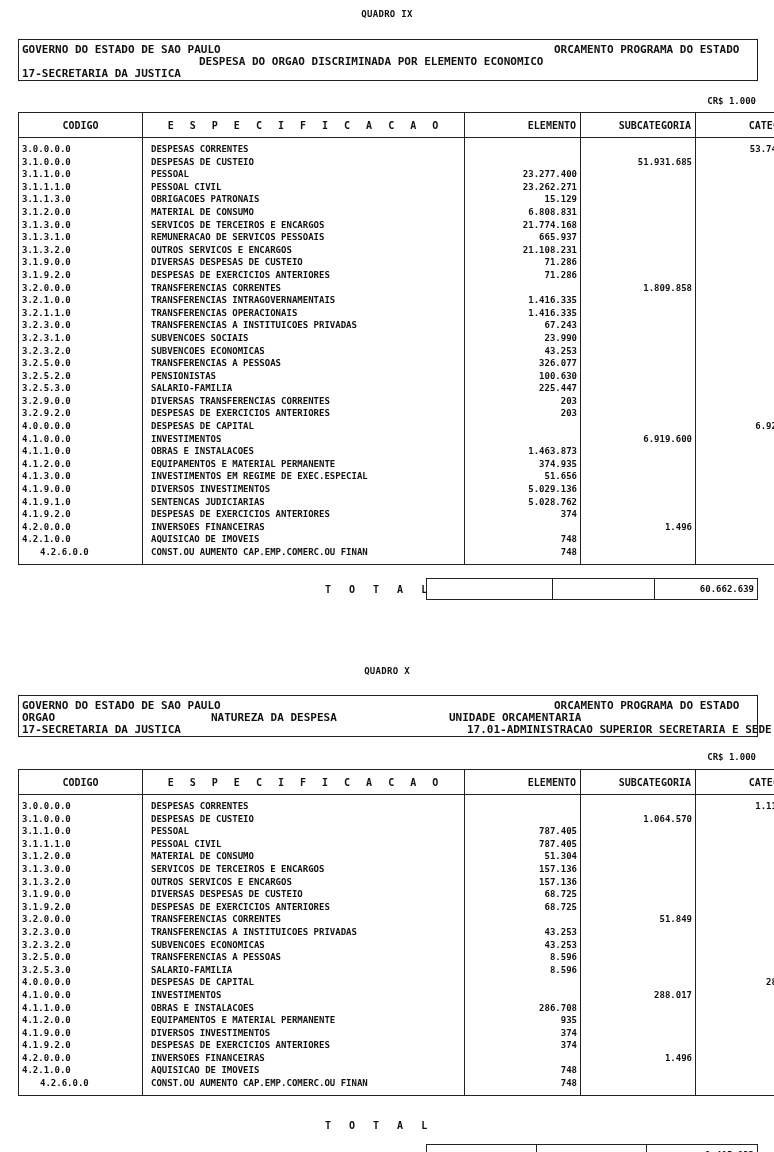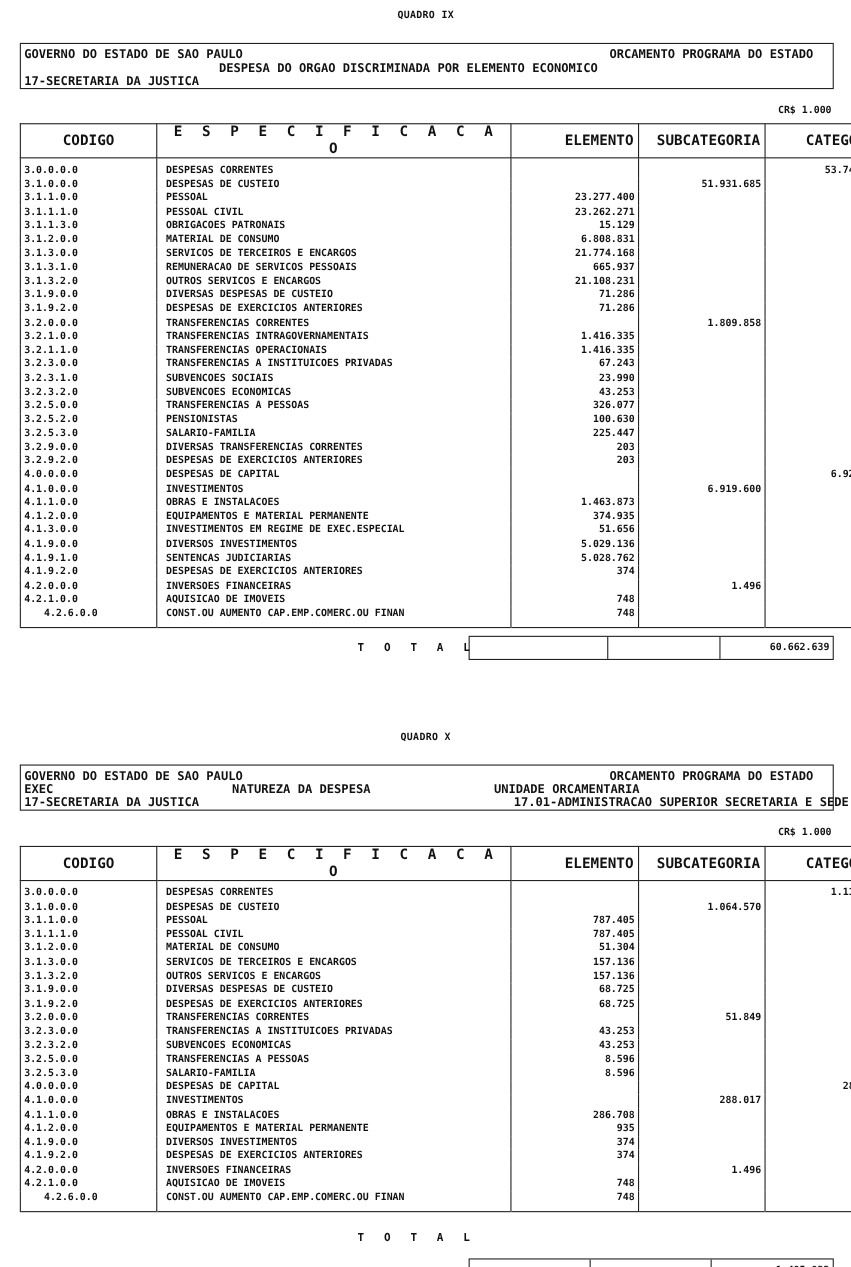--- a/index.html
+++ b/index.html
@@ -4,21 +4,21 @@
 <style>
   html, body { margin:0; padding:0; background:#ffffff; }
   body { width:774px; height:1152px; position:relative; overflow:hidden;
          font-family:"DejaVu Sans Mono", monospace; color:#111; }
   .abs { position:absolute; }
   .quadro-title { font-size:9px; font-weight:bold; letter-spacing:0.3px; text-align:center; width:774px; left:0; }
   .hdr-box { border:1.5px solid #222; box-sizing:border-box; left:18px; width:740px; }
   .hdr-text { position:absolute; font-size:11px; font-weight:bold; white-space:pre; }
   .unit { font-size:9px; font-weight:bold; right:18px; }
   table.main { position:absolute; left:18px; width:740px; border-collapse:collapse; border:1.5px solid #222; table-layout:fixed; }
-  table.main th { font-size:13px; font-weight:bold; height:24px; border:1.5px solid #222; padding:0 4px;margin-top:32px; }
+  table.main th { font-size:10px; font-weight:bold; height:24px; border:1.5px solid #222; padding:0 4px;margin-top:32px; }
   table.main td { font-size:9px; font-weight:bold; height:12.6px; line-height:12.6px; padding:0 3px; white-space:nowrap; overflow:hidden;
                   border-left:1.5px solid #222; border-right:1.5px solid #222; }
   table.main tbody tr:first-child td { padding-top:5px; }
   table.main tbody tr:last-child td { padding-bottom:5px;padding-left:21px; }
   .c-cod { width:115px; text-align:left; }
   .c-esp { width:309px; text-align:left; padding-left:8px !important; }
   .c-ele { width:107px; text-align:right; }
   .c-sub { width:106px; text-align:right; }
   .c-cat { width:103px; text-align:right; }
   th.c-esp { text-align:center; letter-spacing:5px; }
@@ -293,21 +293,21 @@
   <div style="width:111px;"></div>
   <div style="width:110px;"></div>
   <div style="width:111px;">60.662.639</div>
 </div>
 
 <div class="abs quadro-title" style="top:666px;">QUADRO X</div>
 
 <div class="abs hdr-box" style="top:695px; height:42px;">
   <span class="hdr-text" style="left:3px; top:3px;">GOVERNO DO ESTADO DE SAO PAULO</span>
   <span class="hdr-text" style="left:535px; top:3px;">ORCAMENTO PROGRAMA DO ESTADO</span>
-  <span class="hdr-text" style="left:3px; top:15px;">EXEC</span>
+  <span class="hdr-text" style="left:3px; top:15px;">ORGAO</span>
   <span class="hdr-text" style="left:192px; top:15px;">NATUREZA DA DESPESA</span>
   <span class="hdr-text" style="left:430px; top:15px;">UNIDADE ORCAMENTARIA</span>
   <span class="hdr-text" style="left:3px; top:27px;">17-SECRETARIA DA JUSTICA</span>
   <span class="hdr-text" style="left:448px; top:27px;">17.01-ADMINISTRACAO SUPERIOR SECRETARIA E SEDE</span>
 </div>
 
 <div class="abs unit" style="top:752px;">CR$ 1.000</div>
 
 <table class="main" style="top:769px;">
   <thead>

